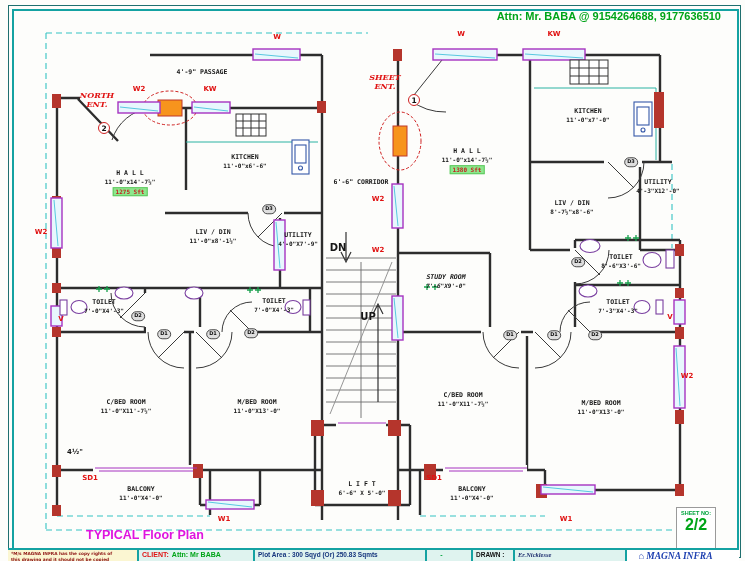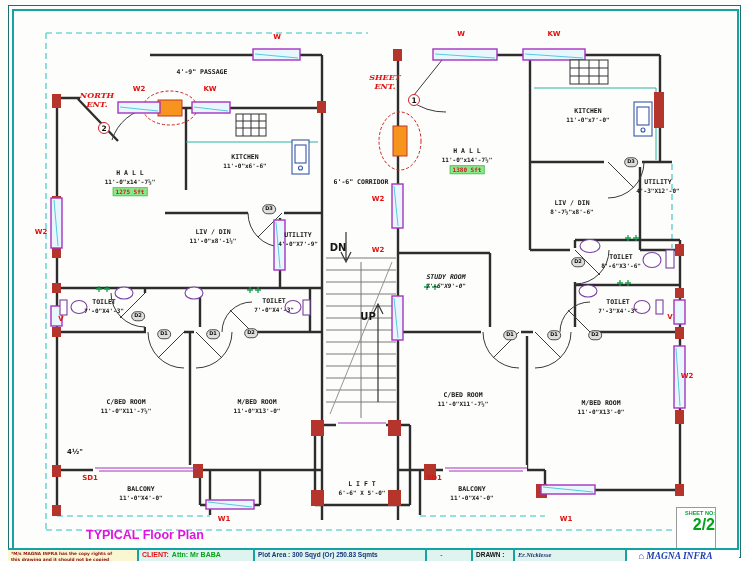--- a/index.html
+++ b/index.html
@@ -13,21 +13,21 @@
   .lbl{position:absolute;transform:translate(-50%,-50%);text-align:center;color:#161616;font:bold 6.5px "DejaVu Sans Mono",monospace;line-height:1.35;white-space:nowrap;}
   .lbl .nm{display:block;}
   .lbl .dm{display:block;font-size:6px;}
   .area{display:inline-block;background:#8ce78c;color:#c62020;font:bold 6px "DejaVu Sans Mono",monospace;padding:0 2px;border:1px solid #5fc75f;margin-top:1px;}
   .red{position:absolute;transform:translate(-50%,-50%);color:#e01212;font:bold 7px "DejaVu Sans",sans-serif;white-space:nowrap;}
   .redit{position:absolute;transform:translate(-50%,-50%);color:#e01212;font:bold italic 8px "DejaVu Serif",serif;line-height:1.15;text-align:center;white-space:nowrap;}
   .big{font:bold 10px "DejaVu Sans",sans-serif;}
   .chip{position:absolute;transform:translate(-50%,-50%);background:#dedede;border:1px solid #4a4a4a;border-radius:6px;font:bold 5px "DejaVu Sans",sans-serif;color:#0e0e0e;padding:0px 2px;line-height:1.5;}
   .circ{position:absolute;transform:translate(-50%,-50%);width:12px;height:12px;border:1.4px solid #cf2222;border-radius:50%;display:flex;align-items:center;justify-content:center;font:bold 7.5px "DejaVu Sans",sans-serif;color:#111;background:#fff;box-sizing:border-box;}
   .dim{position:absolute;transform:translate(-50%,-50%);color:#111;font:bold 7px "DejaVu Sans",sans-serif;}
-  .sheetbox{position:absolute;left:676px;top:507px;width:40px;height:42px;background:#fff;border:1.5px solid #9a9a9a;text-align:right;box-sizing:border-box;}
+  .sheetbox{position:absolute;left:676px;top:507px;width:40px;height:42px;background:#fff;border:1.5px solid #9a9a9a;text-align:center;box-sizing:border-box;}
   .sheetbox .sl{color:#00a43c;font:bold 5.5px "Liberation Sans",sans-serif;margin-top:2px;}
   .sheetbox .sn{color:#00a418;font:bold 16px "Liberation Sans",sans-serif;line-height:1.15;}
   .footer{position:absolute;left:8px;top:548px;width:731px;height:13px;display:flex;border-top:2px solid #14a2a2;background:#dff3ef;box-sizing:border-box;overflow:hidden;}
   .fcell{border-right:2px solid #14a2a2;box-sizing:border-box;padding:1px 18px 0 3px;overflow:hidden;white-space:nowrap;}
   .fc1{width:131px;background:#fbf6d2;color:#8c1212;font:bold 4.3px "DejaVu Sans",sans-serif;line-height:1.3;}
   .fc2{width:116px;font:bold 7px "Liberation Sans",sans-serif;}
   .fc2 .cl{color:#e01212;} .fc2 .cv{color:#00a418;margin-left:3px;}
   .fc3{width:172px;color:#15357d;font:bold 6.5px "Liberation Sans",sans-serif;}
   .fc4{width:46px;color:#00a43c;font:bold 7px "Liberation Sans",sans-serif;text-align:center;}
   .fc5{width:42px;color:#111;font:bold 6.5px "Liberation Sans",sans-serif;}
@@ -185,20 +185,21 @@
     </g>
     <g stroke="#17a04c" stroke-width="1.3" fill="none">
       <path d="M96,289 H102 M99,286 V292 M104,289 H110 M107,286 V292"></path>
       <path d="M247,290 H253 M250,287 V293 M255,290 H261 M258,287 V293"></path>
       <path d="M625,238 H631 M628,235 V241 M633,238 H639 M636,235 V241"></path>
       <path d="M617,283 H623 M620,280 V286 M625,283 H631 M628,280 V286"></path>
       <path d="M424,287 H430 M427,284 V290 M432,287 H438 M435,284 V290"></path>
     </g>
   </svg>
 
+  <div class="hdr">Attn: Mr. BABA @ 9154264688, 9177636510</div>
 
   <div class="lbl" style="left:202px;top:72px;">
       <span class="nm">4'-9" PASSAGE</span>
     </div>
 
   <div class="redit" style="left:97px;top:100px;"><span>NORTH</span><br><span>ENT.</span></div>
   <div class="circ" style="left:104px;top:128px;">2</div>
   <div class="redit" style="left:385px;top:82px;"><span>SHEET</span><br><span>ENT.</span></div>
   <div class="circ" style="left:414px;top:100px;">1</div>
 

